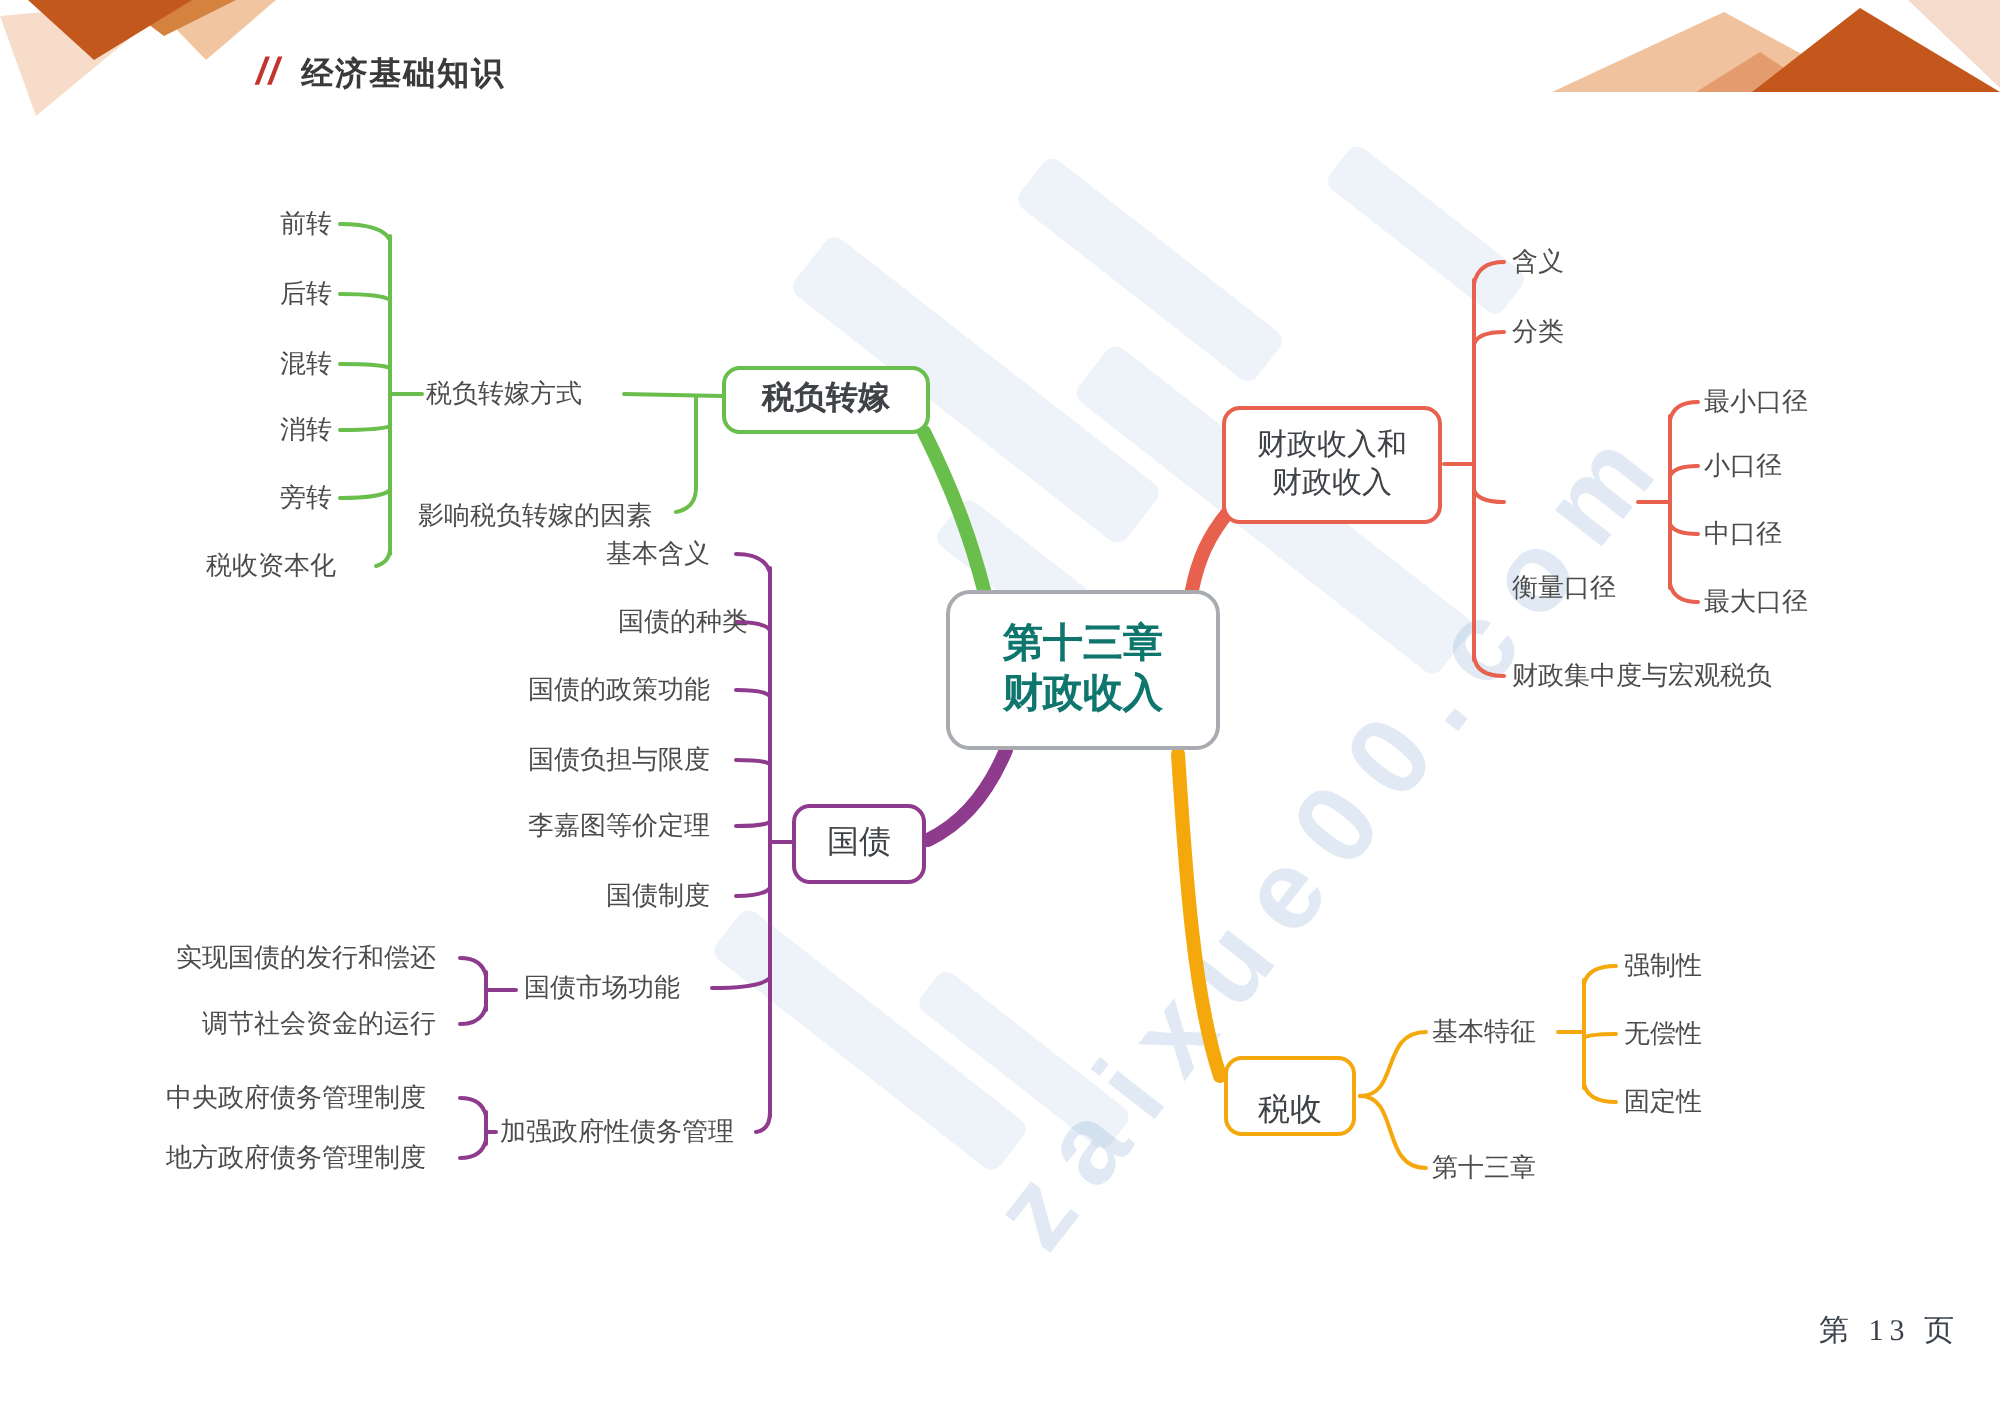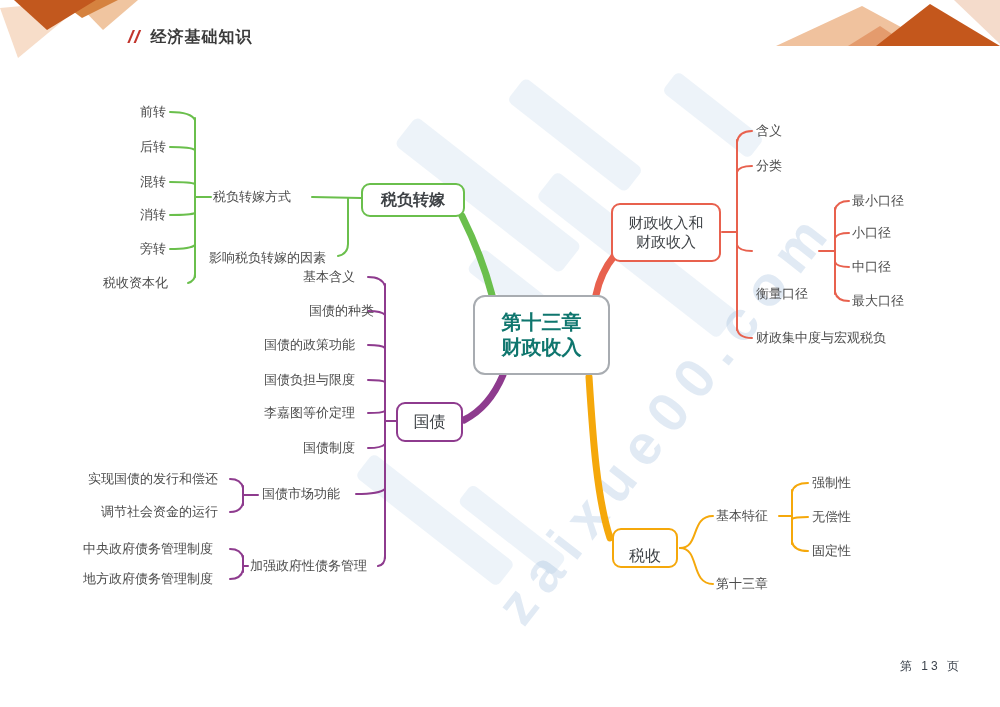--- a/index.html
+++ b/index.html
@@ -23,23 +23,23 @@
     transform:rotate(-52deg);
   }
   
   .header { position:absolute; left:128px; top:26px; z-index:3; display:flex; align-items:center; }
   .hdr-slashes {
     color:#c2342c; font-weight:800; font-style:italic; font-size:19px;
     letter-spacing:1px; margin-right:10px;
   }
   .hdr-title { font-size:16px; font-weight:bold; color:#3a3a3a; letter-spacing:1px; }
   .footer {
-    position:absolute; right:38px; bottom:32px; z-index:3;
-    font-family:Liberation Sans, sans-serif;
-    font-size:12px; color:#3a414b; letter-spacing:3px;
+    position:absolute; right:20px; bottom:32px; z-index:3;
+    font-family:Liberation Serif, serif;
+    font-size:15px; color:#3a414b; letter-spacing:3px;
   }
   
   .mm-label {
     position:absolute; z-index:2; white-space:nowrap;
     font-size:13px; color:#4c4c4c; transform:translateY(-50%);
   }
   .mm-node {
     position:absolute; z-index:2; background:#fff;
     display:flex; align-items:center; justify-content:center;
     border-radius:9px; color:#3f4347; font-size:16px;

